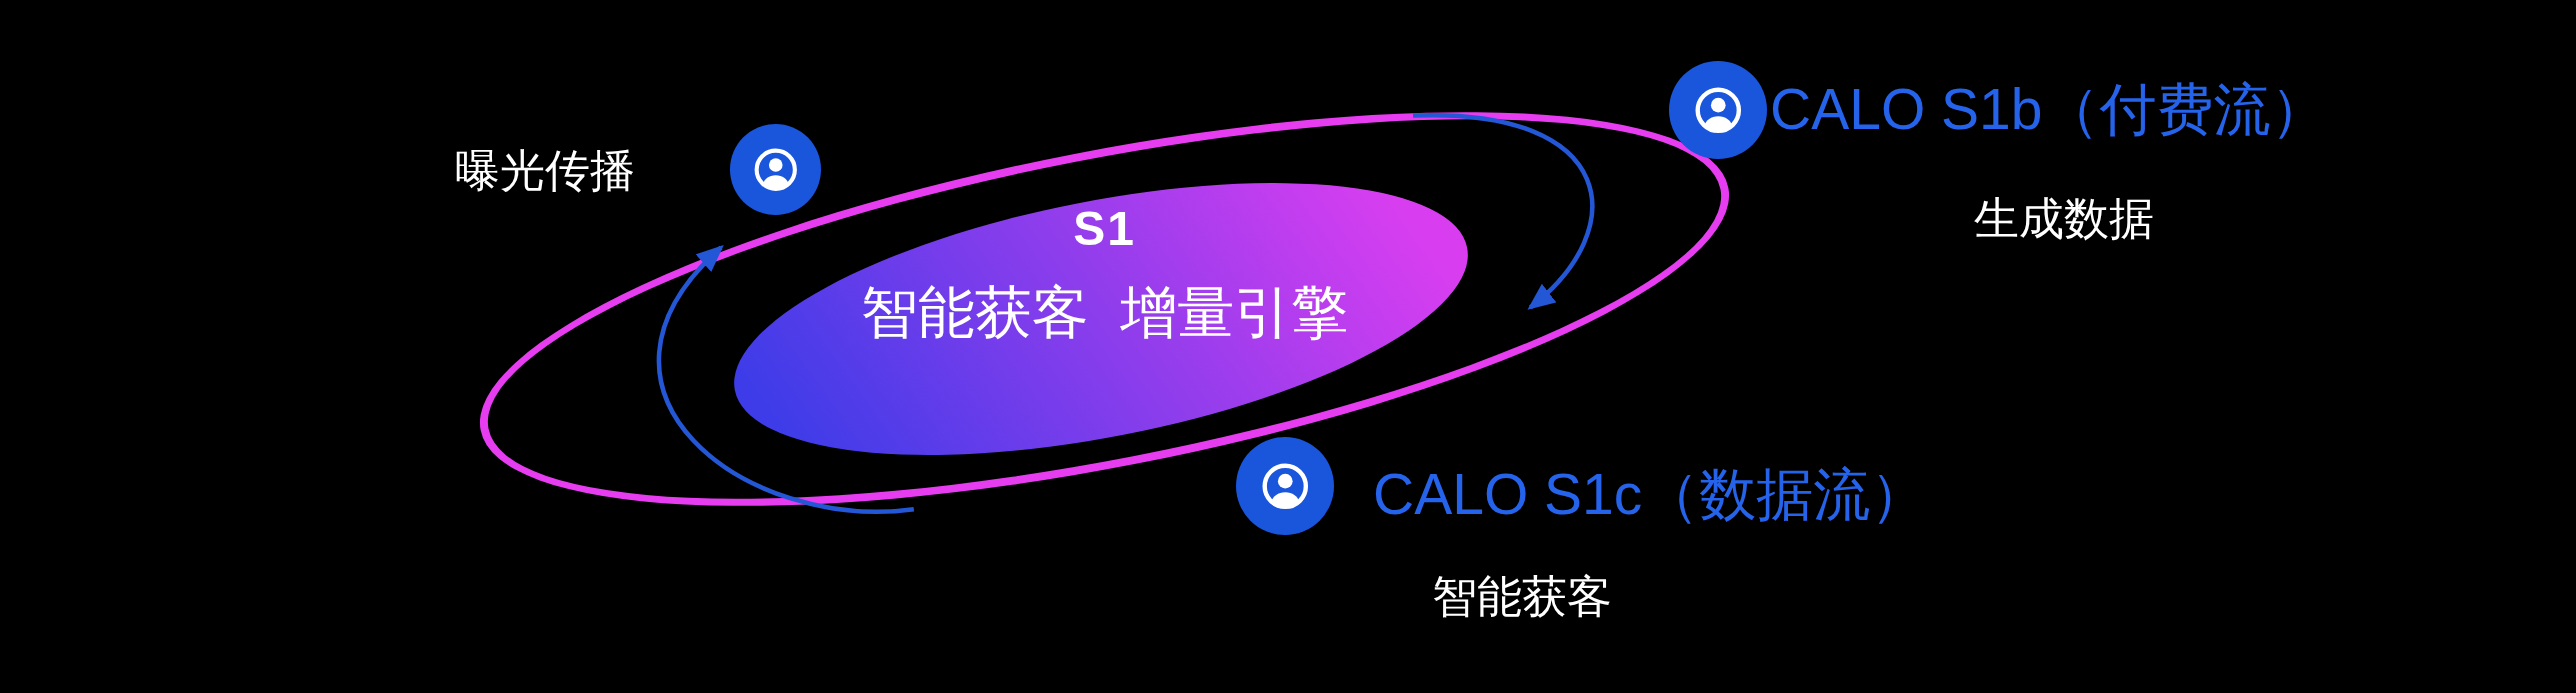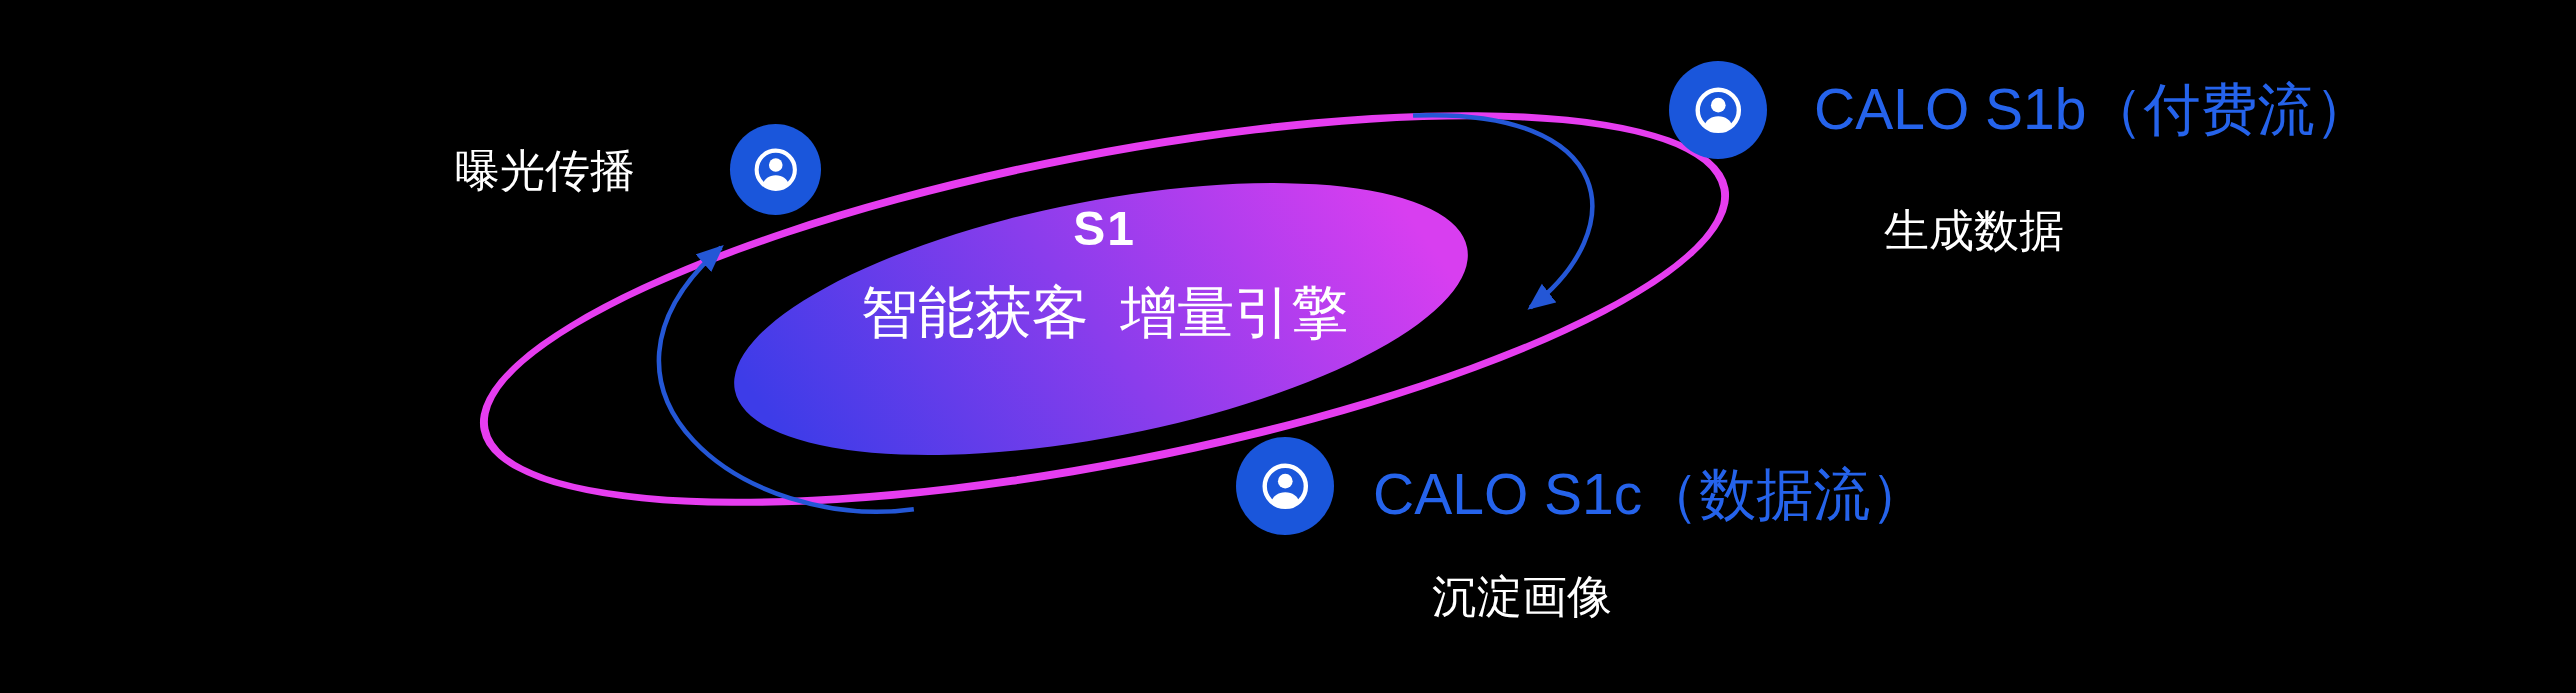--- a/index.html
+++ b/index.html
@@ -113,22 +113,22 @@
   .node-subtitle {
     position: absolute;
     color: var(--text-white, #ffffff);
     font-size: 45px;
     font-weight: 500;
     line-height: 1.15;
     white-space: nowrap;
   }
   .title-a { left: 45px;   top: 41px;  }
   .sub-a   { left: 455px;  top: 145px; }
-  .title-b { left: 1814px; top: 77px;  }
-  .sub-b   { left: 1884px; top: 193px; margin-top: 12px; }
+  .title-b { left: 1770px; top: 77px;  }
+  .sub-b   { left: 1974px; top: 193px; }
   .title-c { left: 1373px; top: 462px; }
   .sub-c   { left: 1432px; top: 571px; }
 </style>
 </head>
 <body>
 
 <div class="stage">
 
   <div class="orbit-ring"></div>
 
@@ -168,16 +168,16 @@
   <div class="node-subtitle sub-b">生成数据</div>
 
   <div class="node-icon icon-c">
     <svg viewBox="0 0 48 48" xmlns="http://www.w3.org/2000/svg">
       <circle cx="24" cy="24" r="14" fill="none" stroke="#ffffff" stroke-width="3"></circle>
       <circle cx="24" cy="20.5" r="5" fill="#ffffff"></circle>
       <path d="M24 28 c-5 0 -8.3 2.7 -9.4 6.3 2.4 2.4 5.8 3.9 9.4 3.9 s7 -1.5 9.4 -3.9 C32.3 30.7 29 28 24 28 Z" fill="#ffffff"></path>
     </svg>
   </div>
   <div class="node-title title-c">CALO S1c（数据流）</div>
-  <div class="node-subtitle sub-c">沉淀画像</div>
+  <div class="node-subtitle sub-c">智能获客</div>
 
 </div>
 
 
 </body></html>

